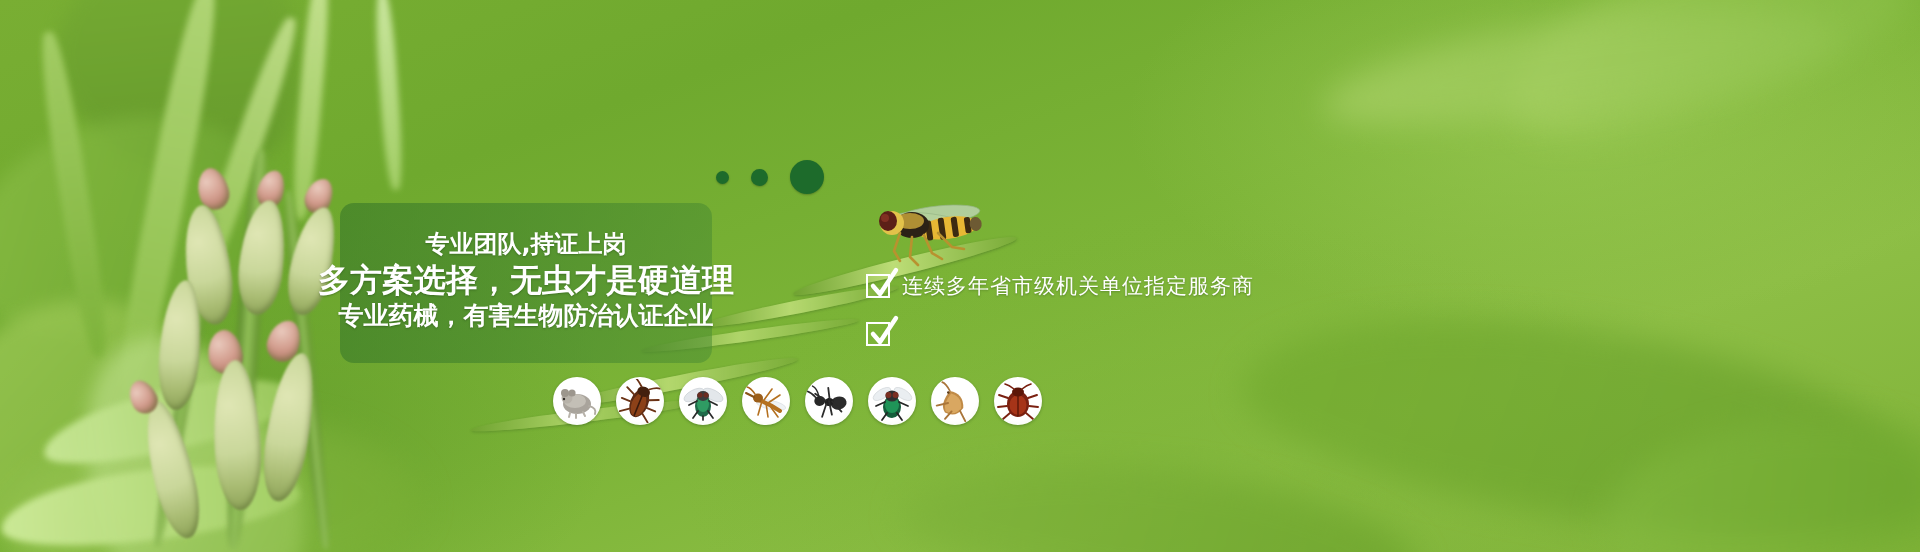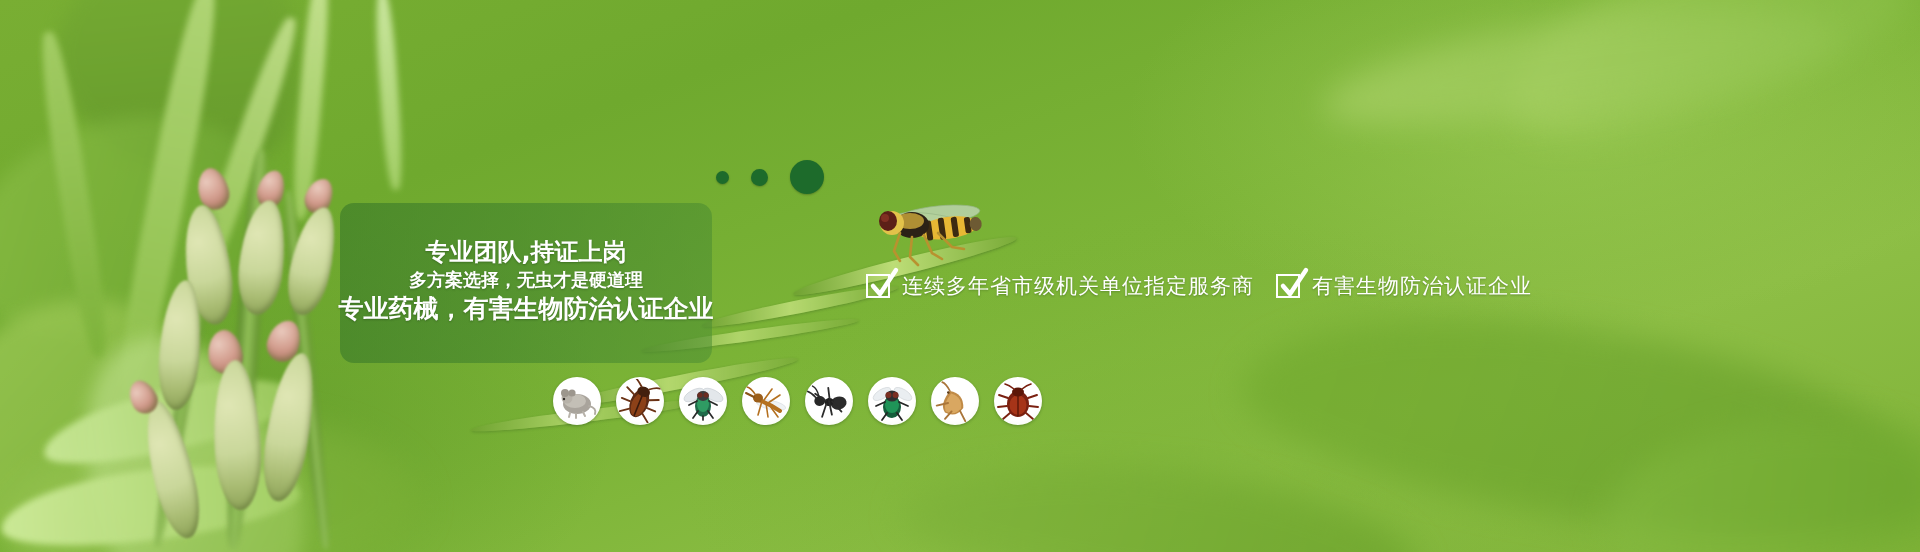--- a/index.html
+++ b/index.html
@@ -110,27 +110,27 @@
   }
   #promo-panel .pl {
     color:#ffffff;
     font-weight:bold;
     font-family:"DejaVu Sans", sans-serif;
     white-space:nowrap;
     line-height:1.05;
     text-shadow:0 1px 2px rgba(20,50,15,.35);
   }
   #promo-panel .pl1 { font-size:24px; letter-spacing:0px; }
-  #promo-panel .pl2 { font-size:18px; letter-spacing:0px; }
+  #promo-panel .pl2 { font-size:32px; letter-spacing:0px; }
   #promo-panel .pl3 { font-size:25px; letter-spacing:0px; }
 
   
   #bullets {
     position:absolute; left:866px; top:272px;
-    display:flex; flex-direction:row; gap:22px;
+    display:flex; flex-direction:column; gap:22px;
   }
   .bullet { display:flex; align-items:center; gap:12px; }
   .cbox {
     width:24px; height:24px; flex:0 0 24px;
     border:2px solid #ffffff;
     position:relative;
   }
   .cbox svg { position:absolute; left:-1px; top:-8px; width:32px; height:32px; overflow:visible; }
   .bullet-label {
     color:#ffffff;
@@ -274,21 +274,20 @@
           </svg>
       </span>
       <span class="bullet-label">连续多年省市级机关单位指定服务商</span>
     </div>
     <div class="bullet">
       <span class="cbox">
         <svg viewBox="0 0 32 32">
             <path d="M6 18 L13 26 L29 2" fill="none" stroke="#ffffff" stroke-width="4.5" stroke-linecap="round" stroke-linejoin="round"></path>
           </svg>
       </span>
-      <span class="bullet-label">有害生物防治认证企业</span>
     </div>
   </div>
 
   <div id="pest-row">
 
     <span class="pest">
       <svg viewBox="0 0 44 44">
         <ellipse cx="22" cy="25" rx="14" ry="10" fill="#a9a49c"></ellipse>
         <ellipse cx="20" cy="22" rx="11" ry="7" fill="#c3bfb6"></ellipse>
         <circle cx="12" cy="19" r="5.5" fill="#b7b2a9"></circle>

